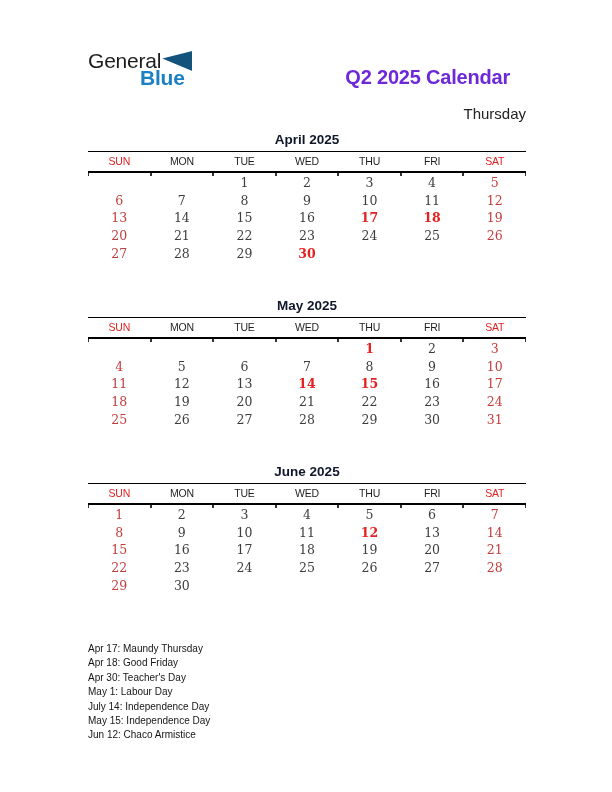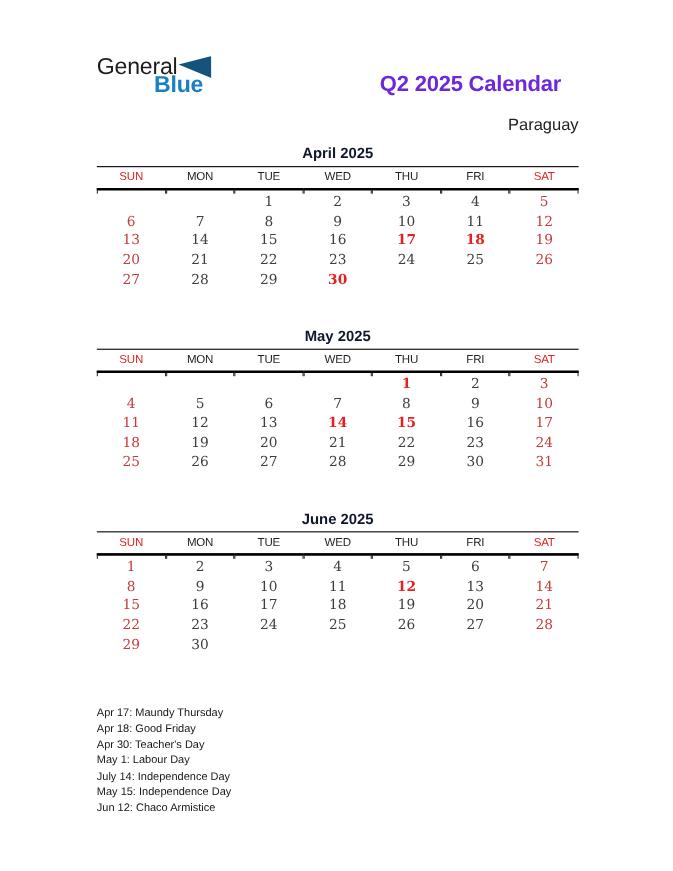--- a/index.html
+++ b/index.html
@@ -71,21 +71,21 @@
   <div class="top">
     <div class="logo">
       <div class="logo-line1">
         <span class="logo-general">General</span>
         <span class="logo-triangle"></span>
       </div>
       <div class="logo-blue">Blue</div>
     </div>
     <div class="titles">
       <h1 class="doc-title">Q2 2025 Calendar</h1>
-      <div class="doc-subtitle">Paraguay</div>
+      <div class="doc-subtitle">Thursday</div>
     </div>
   </div>
 
   <div id="months">
       <section class="month">
         <h2 class="month-title">April 2025</h2>
         <table class="cal">
           <thead>
             <tr>
               <th class="weekend">SUN</th>

